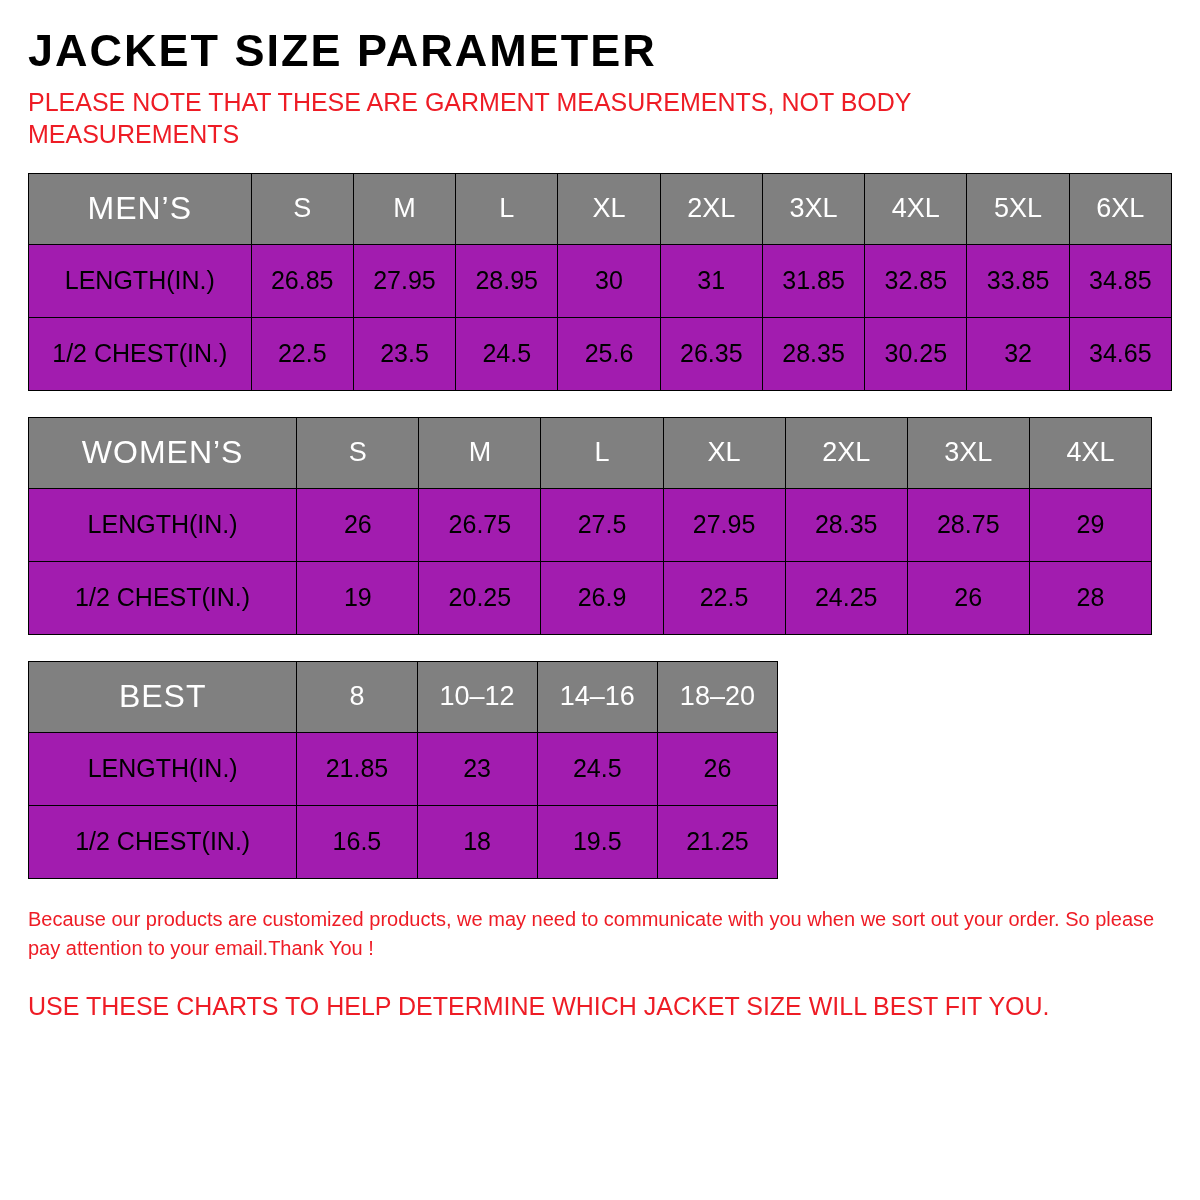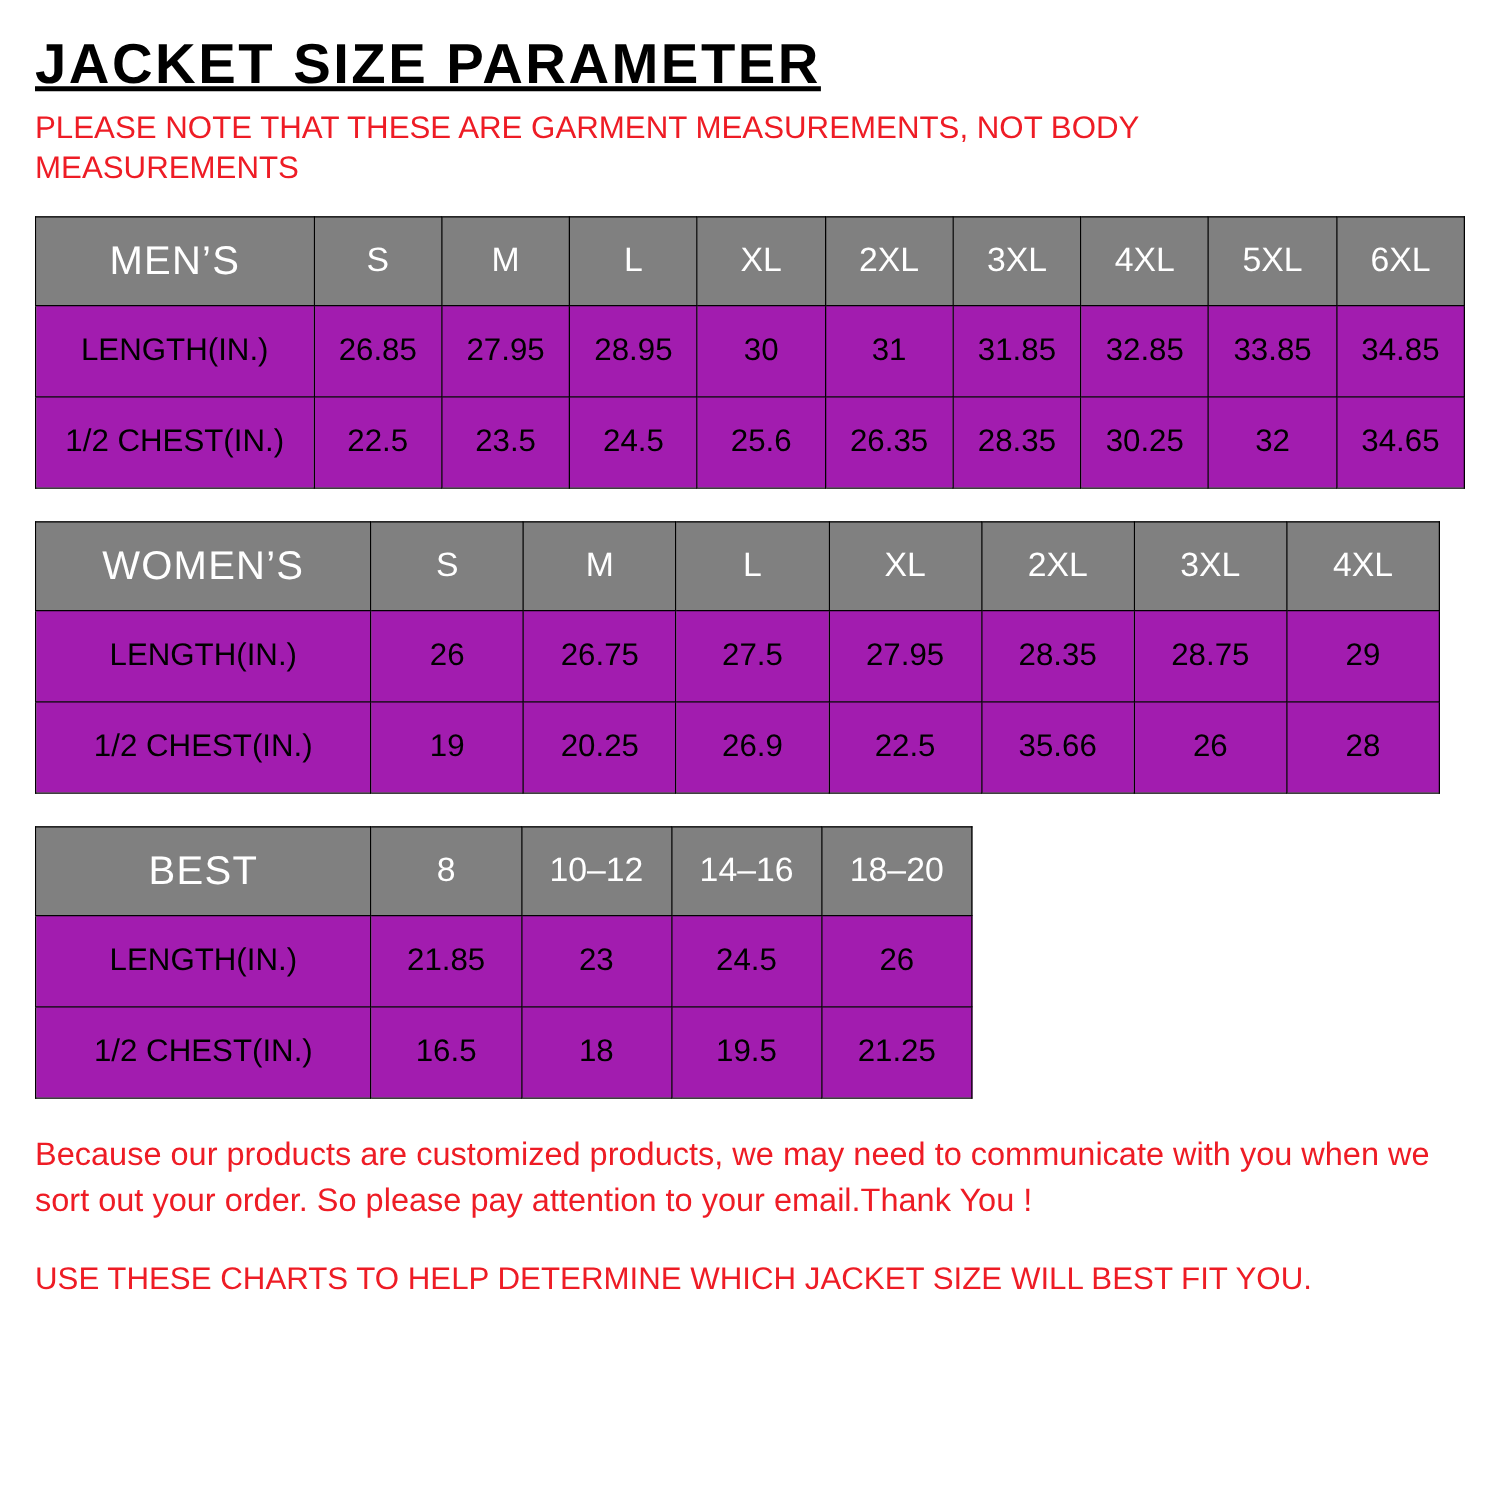--- a/index.html
+++ b/index.html
@@ -19,21 +19,20 @@
     width: 1200px;
     height: 1200px;
     padding: 26px 28px 10px 28px;
   }
   .title {
     font-size: 45px;
     font-weight: bold;
     letter-spacing: 2px;
     margin: 0 0 10px 0;
     line-height: 1.1;
-    text-decoration: underline;
   }
   .note-top {
     color: #ee1c25;
     font-size: 25px;
     line-height: 1.3;
     margin: 0 0 22px 0;
     max-width: 920px;
   }
   table {
     border-collapse: collapse;
@@ -77,21 +76,21 @@
   table.women col.c0 { width: 268px; }
   table.women col.cx { width: 122px; }
 
   
   table.youth { width: 750px; }
   table.youth col.c0 { width: 268px; }
   table.youth col.cx { width: 120px; }
 
   .footer-note {
     color: #ee1c25;
-    font-size: 26px;
+    font-size: 20px;
     line-height: 1.45;
     margin: 16px 0 0 0;
   }
   .footer-note2 {
     color: #ee1c25;
     font-size: 25px;
     line-height: 1.4;
     margin: 26px 0 0 0;
   }
 </style>
@@ -188,21 +187,21 @@
         <td>28.35</td>
         <td>28.75</td>
         <td>29</td>
       </tr>
       <tr class="data">
         <td class="rowlabel">1/2 CHEST(IN.)</td>
         <td>19</td>
         <td>20.25</td>
         <td>26.9</td>
         <td>22.5</td>
-        <td>35.66</td>
+        <td>24.25</td>
         <td>26</td>
         <td>28</td>
       </tr>
     </tbody>
   </table>
 
   <table class="youth">
     <colgroup>
       <col class="c0">
         <col class="cx">

